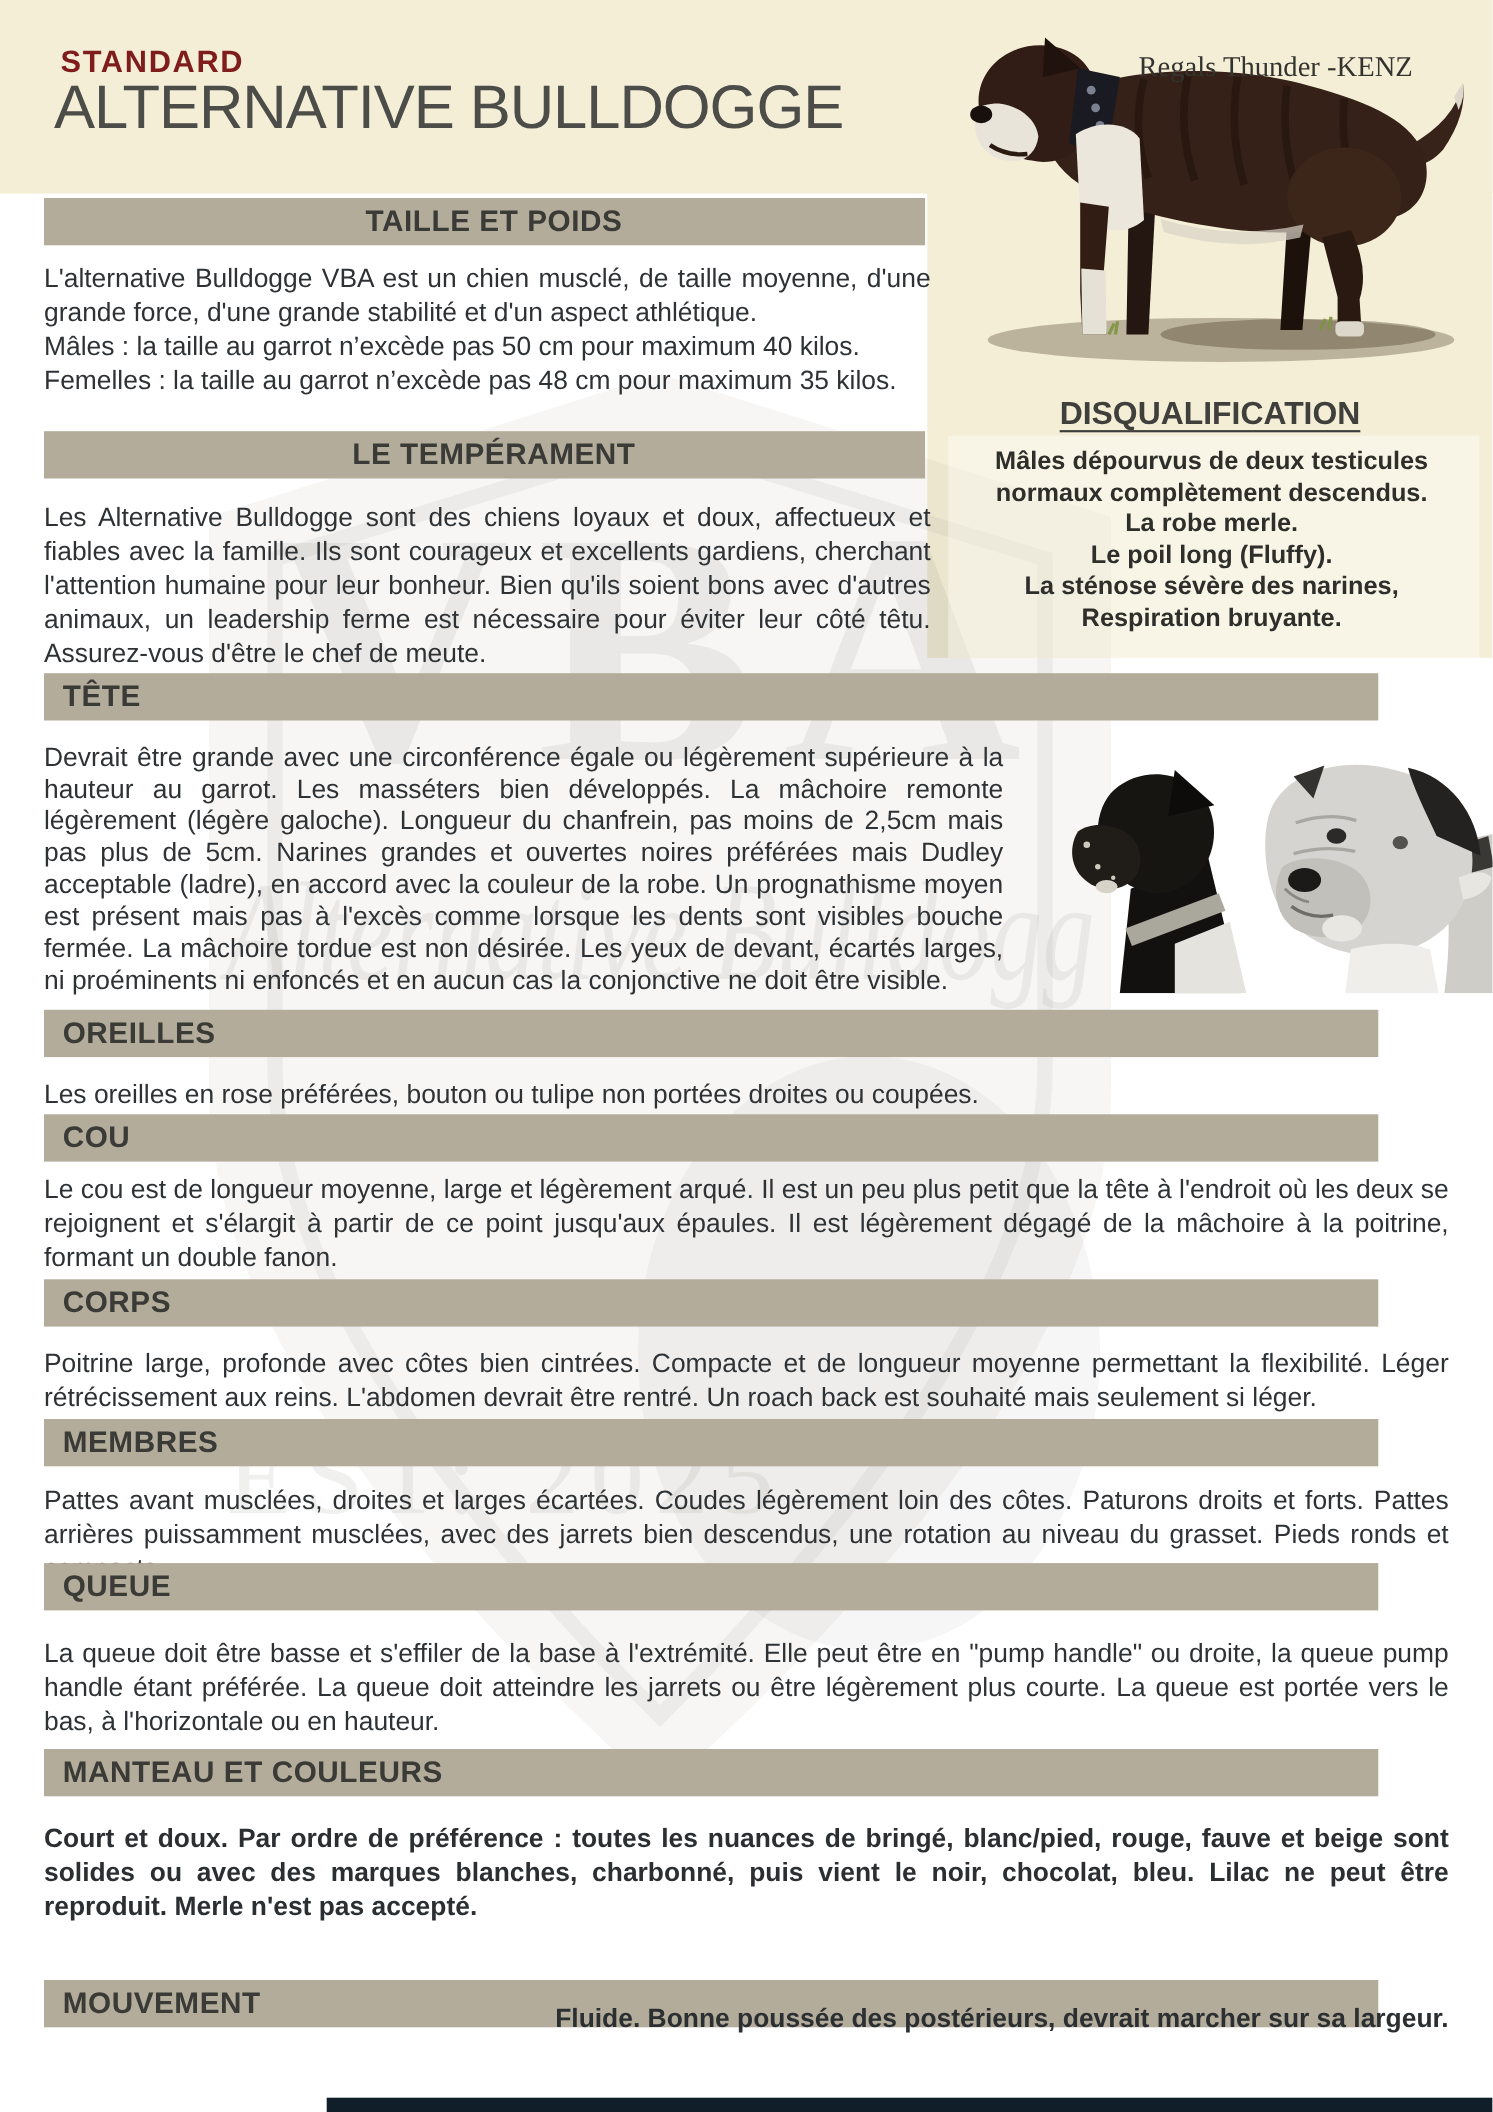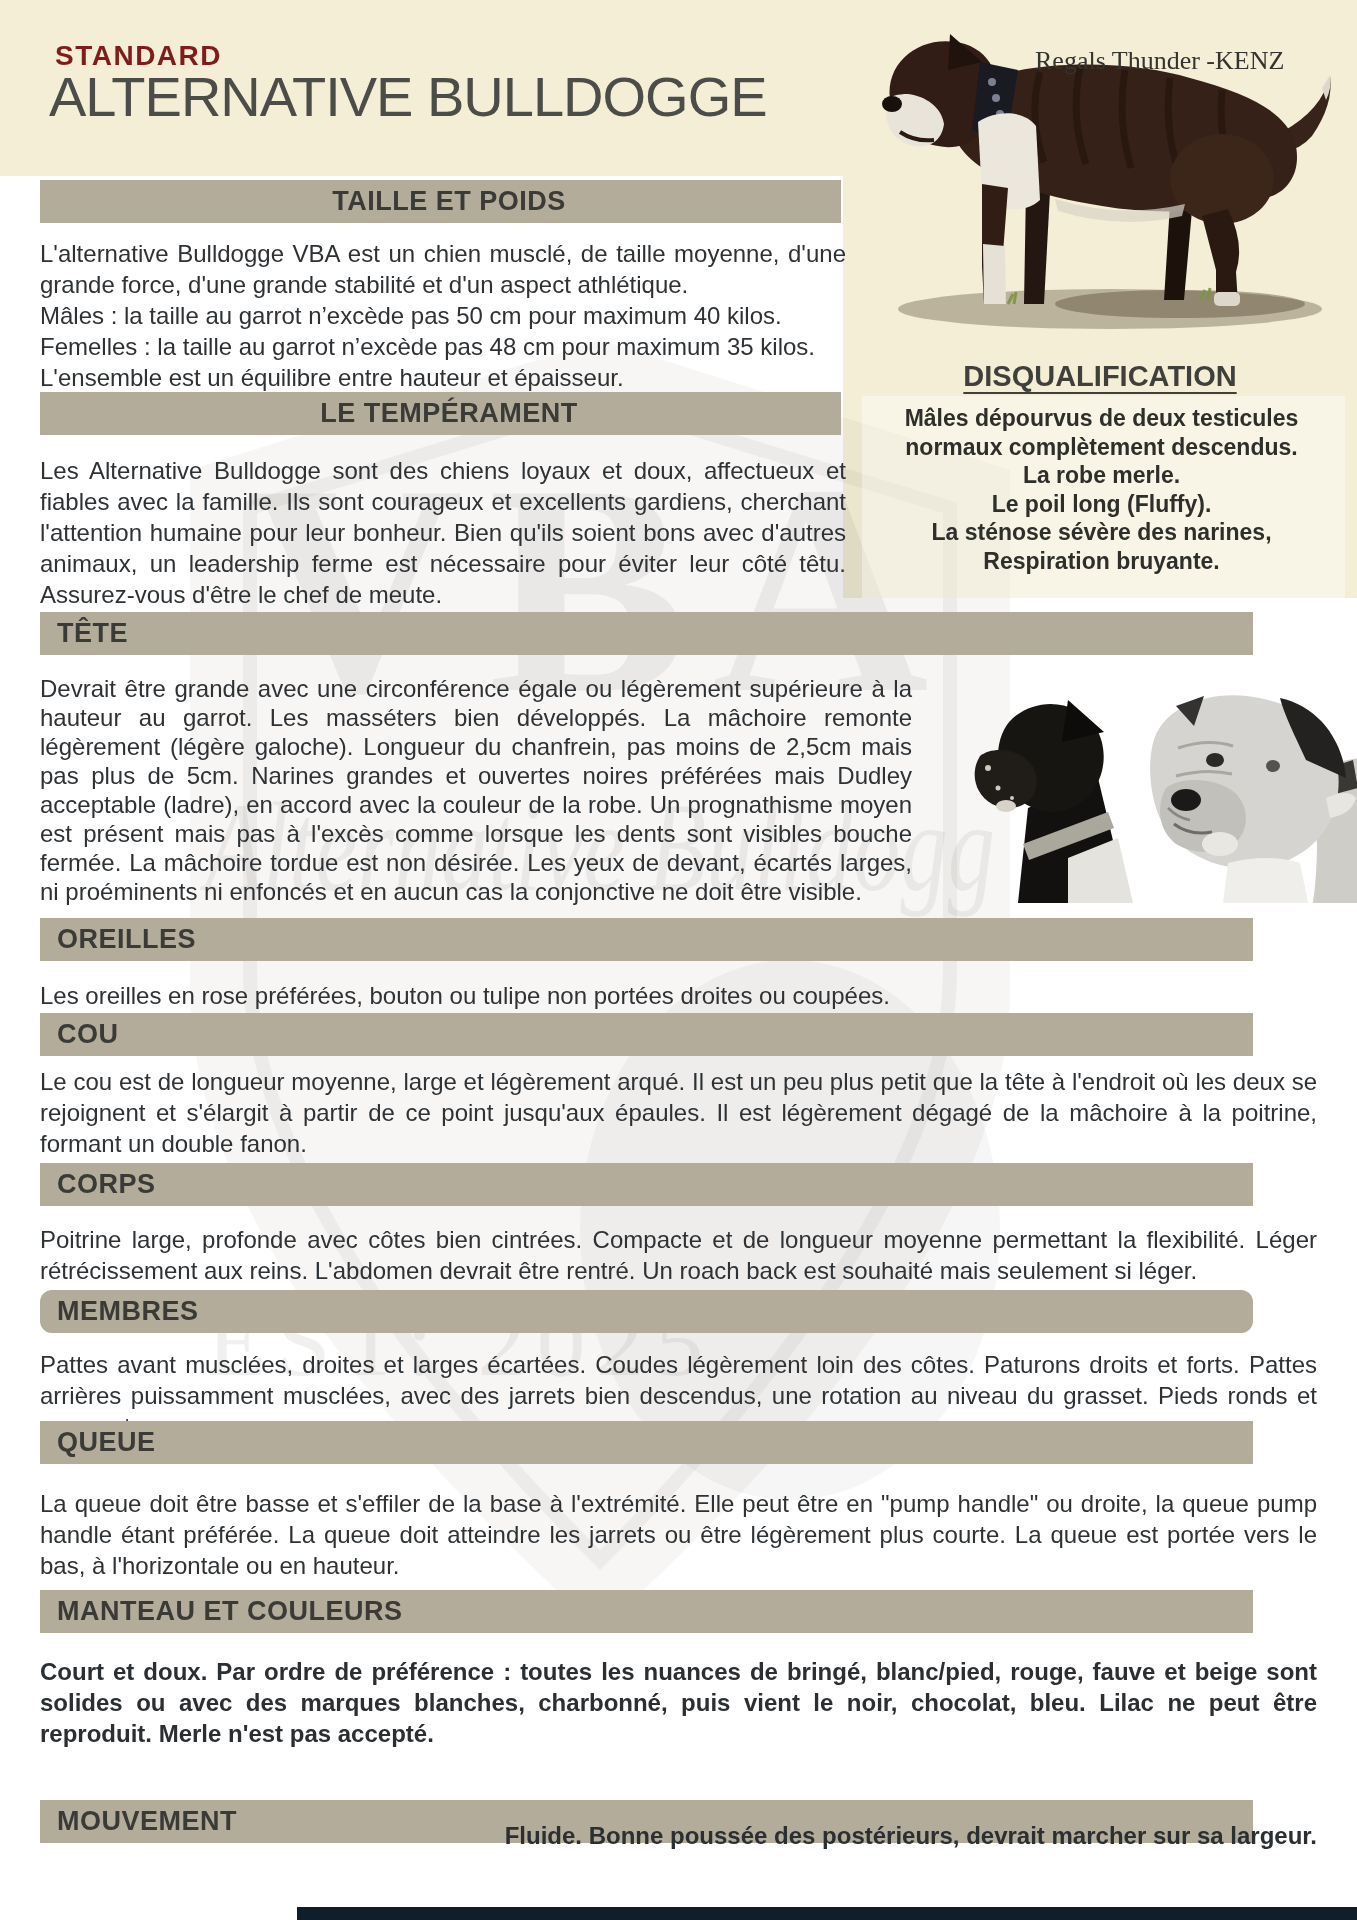--- a/index.html
+++ b/index.html
@@ -36,21 +36,21 @@
   .bt-oreilles{top:980px;width:1277px;line-height:31px;}
   .bt-cou{top:1066px;width:1277px;line-height:31px;}
   .bt-corps{top:1224px;width:1277px;line-height:31px;}
   .bt-membres{top:1349px;width:1277px;line-height:31px;}
   .bt-queue{top:1488px;width:1277px;line-height:31px;}
   .bt-manteau{top:1656px;width:1277px;line-height:31px;font-weight:700;color:#2b2f32;}
   .bt-mouvement{top:1820px;width:1277px;line-height:31px;font-weight:700;color:#2b2f32;text-align:right;}
   
   .bar-taille{top:180px;} .bar-temp{top:392px;} .bar-tete{top:612px;}
   .bar-oreilles{top:918px;} .bar-cou{top:1013px;} .bar-corps{top:1163px;}
-  .bar-membres{top:1290px;border-radius:12px;} .bar-queue{top:1421px;} .bar-manteau{top:1590px;}
+  .bar-membres{top:1290px;} .bar-queue{top:1421px;} .bar-manteau{top:1590px;}
   .bar-mouvement{top:1800px;}
   
   .dog-photo{left:830px;top:4px;width:510px;height:335px;}
   .dogs-heads{left:928px;top:648px;width:430px;height:255px;}
   .watermark{left:150px;top:330px;width:900px;height:1320px;pointer-events:none;}
   .footer-bar{left:297px;top:1907px;width:1060px;height:13px;background:var(--footer_bar,#101e2a);}
 </style>
 </head>
 <body>
 
@@ -120,21 +120,20 @@
     <p>Le poil long (Fluffy).</p>
     <p>La sténose sévère des narines,</p>
     <p>Respiration bruyante.</p>
   </div>
 
   <div class="abs bar narrow bar-taille"><span>TAILLE ET POIDS</span></div>
   <div class="abs body-text just bt-taille">
     <p>L'alternative Bulldogge VBA est un chien musclé, de taille moyenne, d'une grande force, d'une grande stabilité et d'un aspect athlétique.</p>
     <p>Mâles : la taille au garrot n’excède pas 50 cm pour maximum 40 kilos.</p>
     <p>Femelles : la taille au garrot n’excède pas 48 cm pour maximum 35 kilos.</p>
-    <p>L'ensemble est un équilibre entre hauteur et épaisseur.</p>
   </div>
 
   <div class="abs bar narrow bar-temp"><span>LE TEMPÉRAMENT</span></div>
   <div class="abs body-text just bt-temp">
     <p>Les Alternative Bulldogge sont des chiens loyaux et doux, affectueux et fiables avec la famille. Ils sont courageux et excellents gardiens, cherchant l'attention humaine pour leur bonheur. Bien qu'ils soient bons avec d'autres animaux, un leadership ferme est nécessaire pour éviter leur côté têtu. Assurez-vous d'être le chef de meute.</p>
   </div>
 
   <div class="abs bar wide bar-tete"><span>TÊTE</span></div>
   <div class="abs body-text just bt-tete">
     <p>Devrait être grande avec une circonférence égale ou légèrement supérieure à la hauteur au garrot. Les masséters bien développés. La mâchoire remonte légèrement (légère galoche). Longueur du chanfrein, pas moins de 2,5cm mais pas plus de 5cm. Narines grandes et ouvertes noires préférées mais Dudley acceptable (ladre), en accord avec la couleur de la robe. Un prognathisme moyen est présent mais pas à l'excès comme lorsque les dents sont visibles bouche fermée. La mâchoire tordue est non désirée. Les yeux de devant, écartés larges, ni proéminents ni enfoncés et en aucun cas la conjonctive ne doit être visible.</p>

